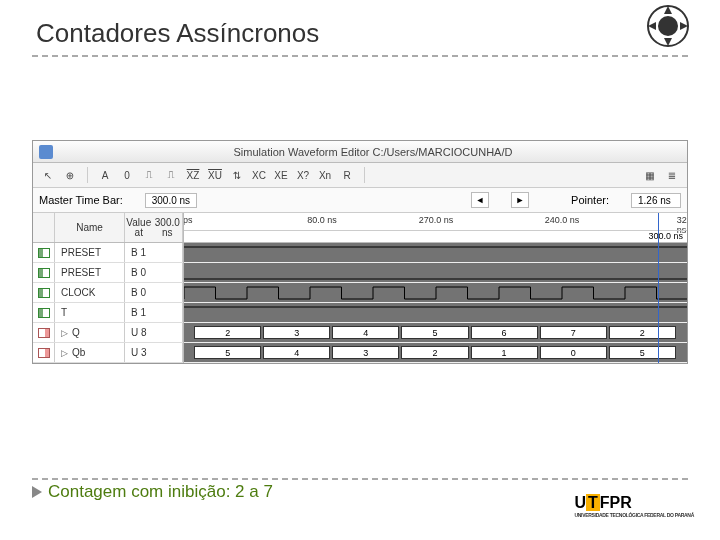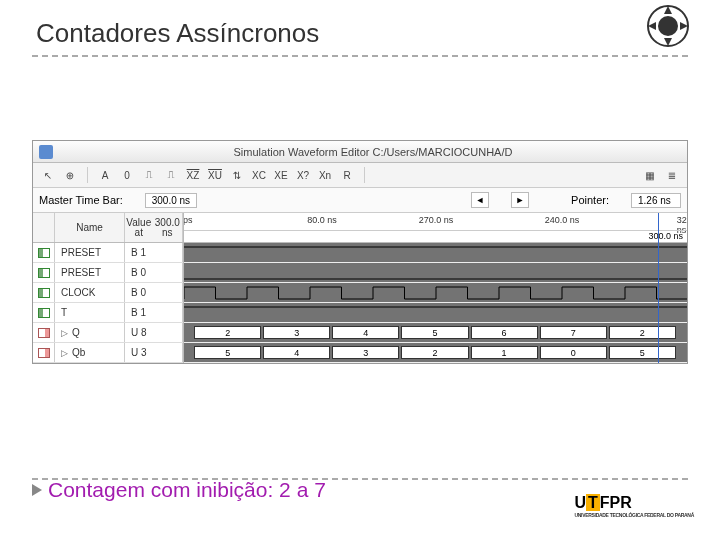--- a/index.html
+++ b/index.html
@@ -2,21 +2,21 @@
 <html><head>
 <meta charset="utf-8">
 <style>
   * { box-sizing: border-box; margin: 0; padding: 0; }
   body { width: 720px; height: 540px; font-family: Arial, sans-serif; background: #fff; position: relative; overflow: hidden; }
   .slide-title { font-size: 26px; font-weight: normal; color: #333; padding: 18px 0 6px 36px; }
   .dashed-line { border-top: 2px dashed #aaa; margin: 0 32px; }
   .logo-top { position: absolute; top: 2px; right: 28px; width: 48px; height: 48px; }
   .subtitle-row { position: absolute; bottom: 38px; left: 32px; display: flex; align-items: center; gap: 6px; }
   .play-icon { width: 0; height: 0; border-top: 6px solid transparent; border-bottom: 6px solid transparent; border-left: 10px solid #888; }
-  .subtitle { font-size: 21px; color: #a21caf; }
+  .subtitle { font-size: 17px; color: #4d7c0f; }
   .logo-bottom { position: absolute; bottom: 22px; right: 26px; font-weight: bold; font-size: 16px; }
   .logo-bottom .u { color: #000; }
   .logo-bottom .t { background: #f9b000; color: #000; padding: 0 2px; }
   .logo-bottom .fpr { color: #000; }
   .logo-sub { font-size: 5px; color: #333; display: block; letter-spacing: -0.3px; }
   .dashed-bottom { position: absolute; bottom: 60px; left: 32px; right: 32px; border-top: 2px dashed #aaa; }
 
   .app { position: absolute; top: 140px; left: 32px; width: 656px; border: 1px solid #999; background: #f4f4f4; font-size: 11px; font-family: "Segoe UI", Tahoma, sans-serif; }
   .titlebar { background: linear-gradient(#fdfdfd,#e8e8e8); height: 22px; display: flex; align-items: center; padding: 0 6px; gap: 12px; border-bottom: 1px solid #bbb; }
   .titlebar .app-icon { width: 14px; height: 14px; background: #5b8bd0; border-radius: 2px; }

